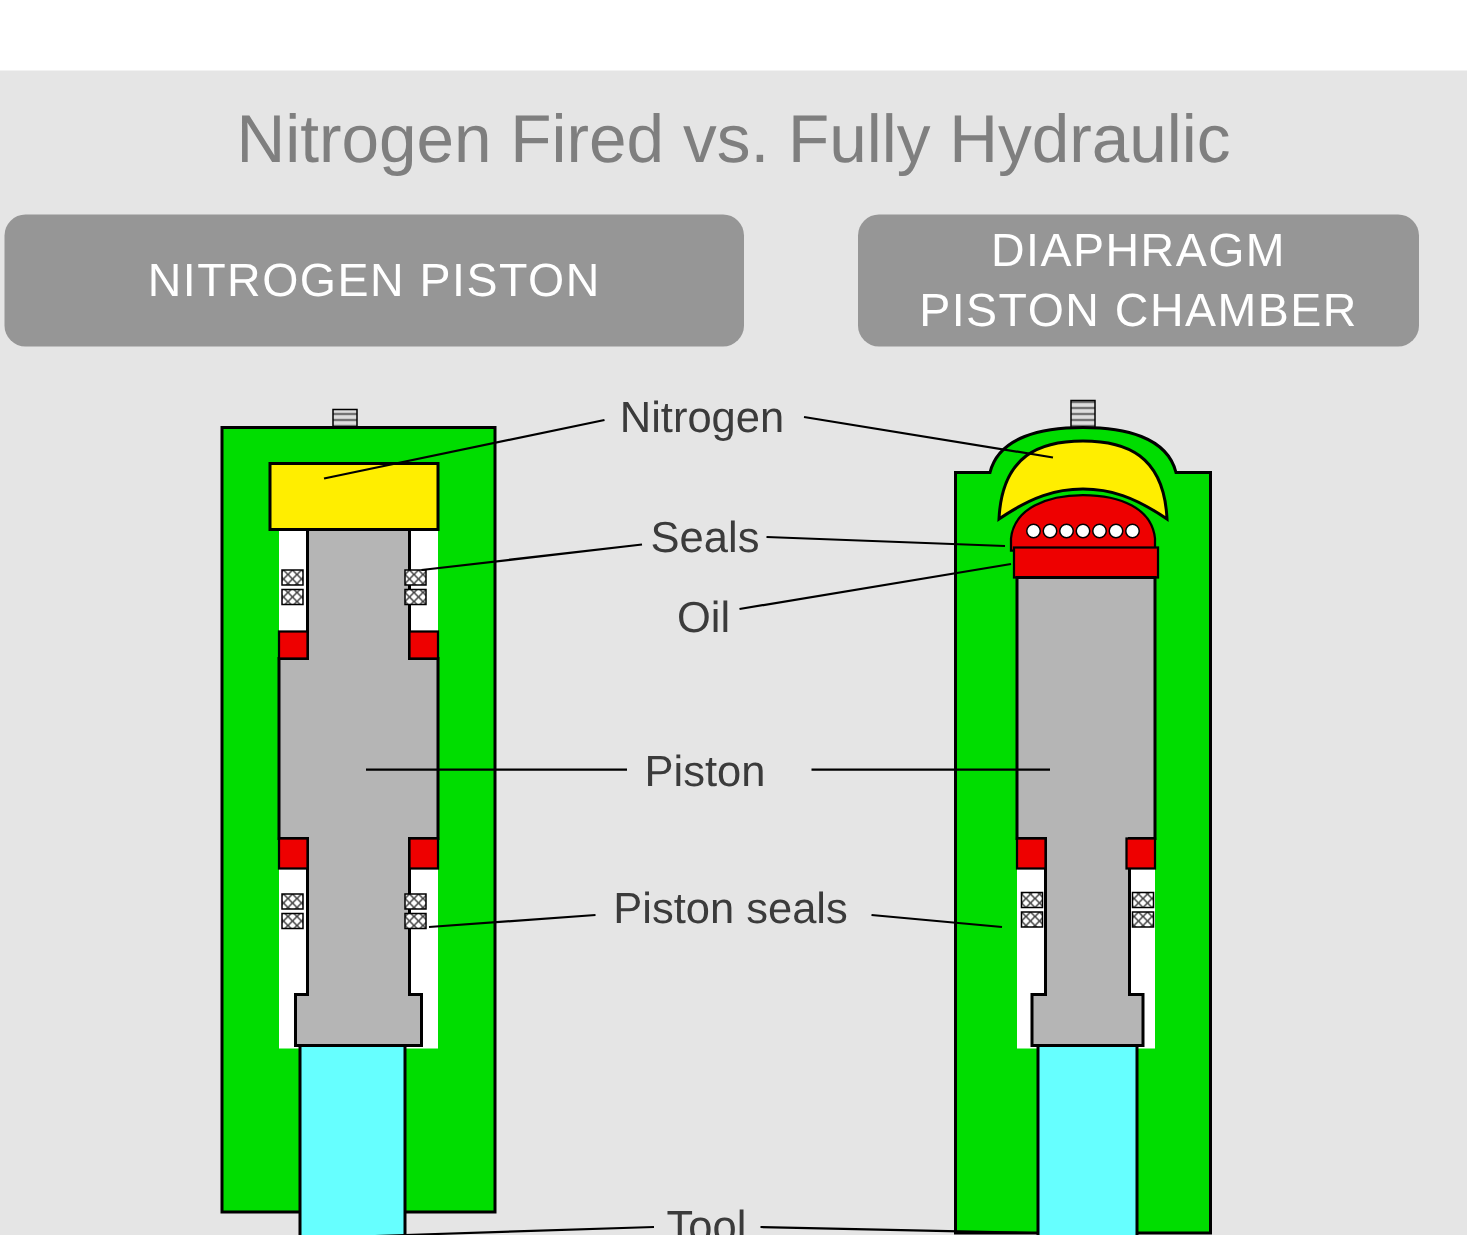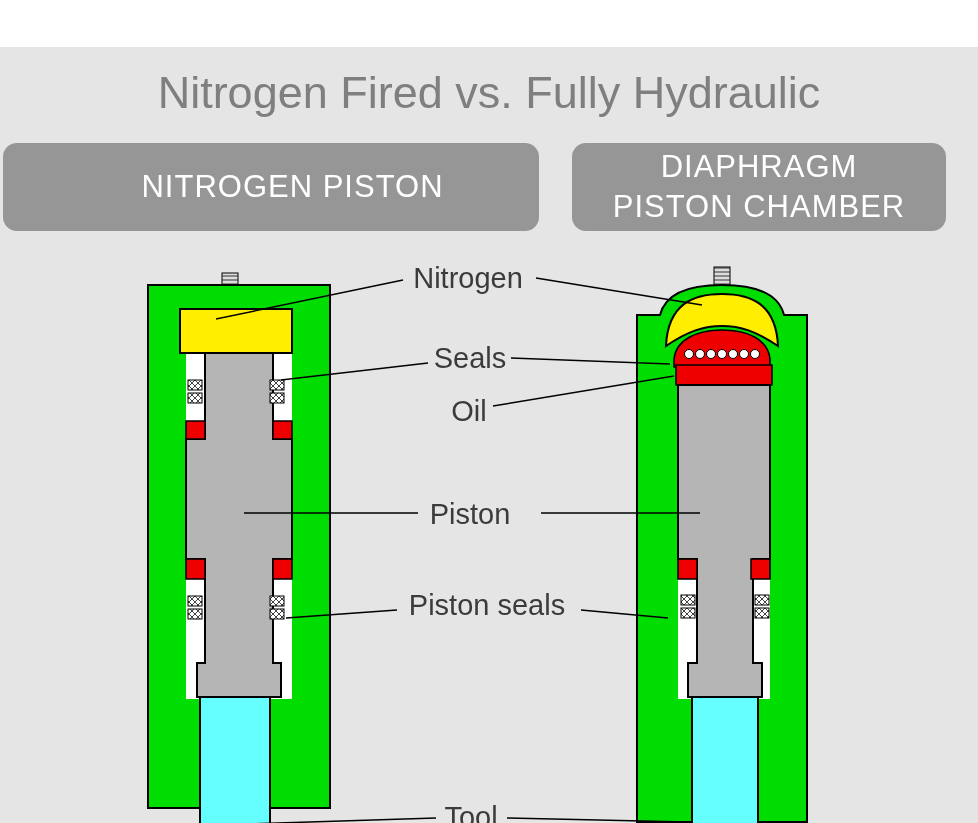--- a/index.html
+++ b/index.html
@@ -5,21 +5,21 @@
   html,body{margin:0;padding:0;background:#fff;}
   .page{position:relative;width:978px;height:823px;background:#e5e5e5;overflow:hidden;
         font-family:"Liberation Sans",sans-serif;margin-top:47px;}
   .title{position:absolute;top:20px;left:0;width:100%;text-align:center;
          font-size:45px;font-weight:400;color:var(--title-gray,#7f7f7f);
          font-family:"Liberation Sans",sans-serif;}
   .hdr{position:absolute;top:96px;height:88px;background:var(--header-gray,#969696);
        border-radius:14px;color:var(--header-text,#fff);font-size:31px;text-align:center;
        display:flex;flex-direction:column;justify-content:center;line-height:40px;
        letter-spacing:1px;font-family:"Liberation Sans",sans-serif;}
-  #hdrL{left:3px;width:493px;padding-left:43px;}
+  #hdrL{left:3px;width:493px;}
   #hdrR{left:572px;width:374px;}
   svg.canvas{position:absolute;top:0;left:0;}
   .green{fill:var(--body-green,#00dd00);stroke:#000;stroke-width:2;}
   .yellow{fill:var(--nitrogen-yellow,#ffee00);stroke:#000;stroke-width:2;}
   .red{fill:var(--seal-red,#ee0000);stroke:#000;stroke-width:1.5;}
   .gray{fill:var(--piston-gray,#b5b5b5);stroke:#000;stroke-width:2;}
   .cyan{fill:var(--tool-cyan,#66ffff);stroke:#000;stroke-width:2;}
   .whitefill{fill:#ffffff;stroke:none;}
   .hatch{fill:url(#hatch);stroke:#000;stroke-width:1;}
   .coilp{fill:url(#coil);stroke:#000;stroke-width:1;}

